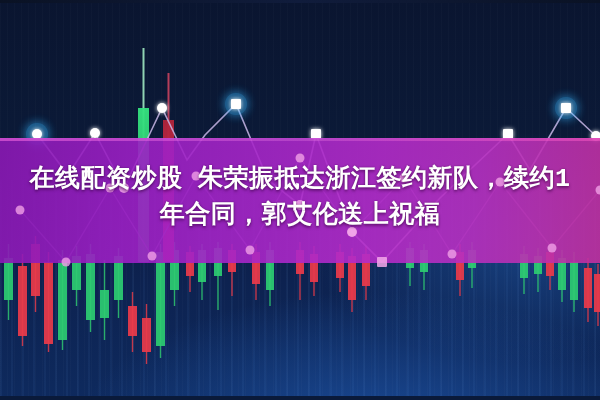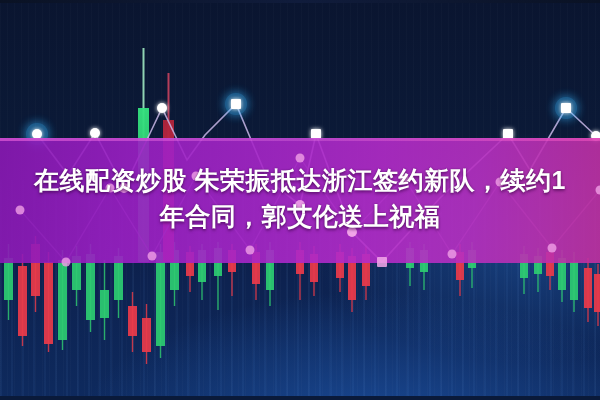--- a/index.html
+++ b/index.html
@@ -1,21 +1,21 @@
 <!DOCTYPE html>
 <html><head>
 <meta charset="utf-8">
 <title>Stock Banner</title>
 <style>
   html,body{margin:0;padding:0;background:#000;}
   #stage{
     position:relative;
     width:600px;height:400px;
     overflow:hidden;
-    font-family:Liberation Sans, sans-serif;
+    font-family:Liberation Mono, monospace;
     background:#a21caf;
   }
 
   
   .bg-base{
     position:absolute;inset:0;
     background:
       radial-gradient(ellipse 420px 200px at 62% 108%, #1a4a96 0%, rgba(26,74,150,0) 70%),
       radial-gradient(ellipse 300px 160px at 88% 62%, #17407f 0%, rgba(23,64,127,0) 72%),
       linear-gradient(180deg,#0a1530 0%, #0b1a38 38%, #0d2250 70%, #0e2a5e 100%);

